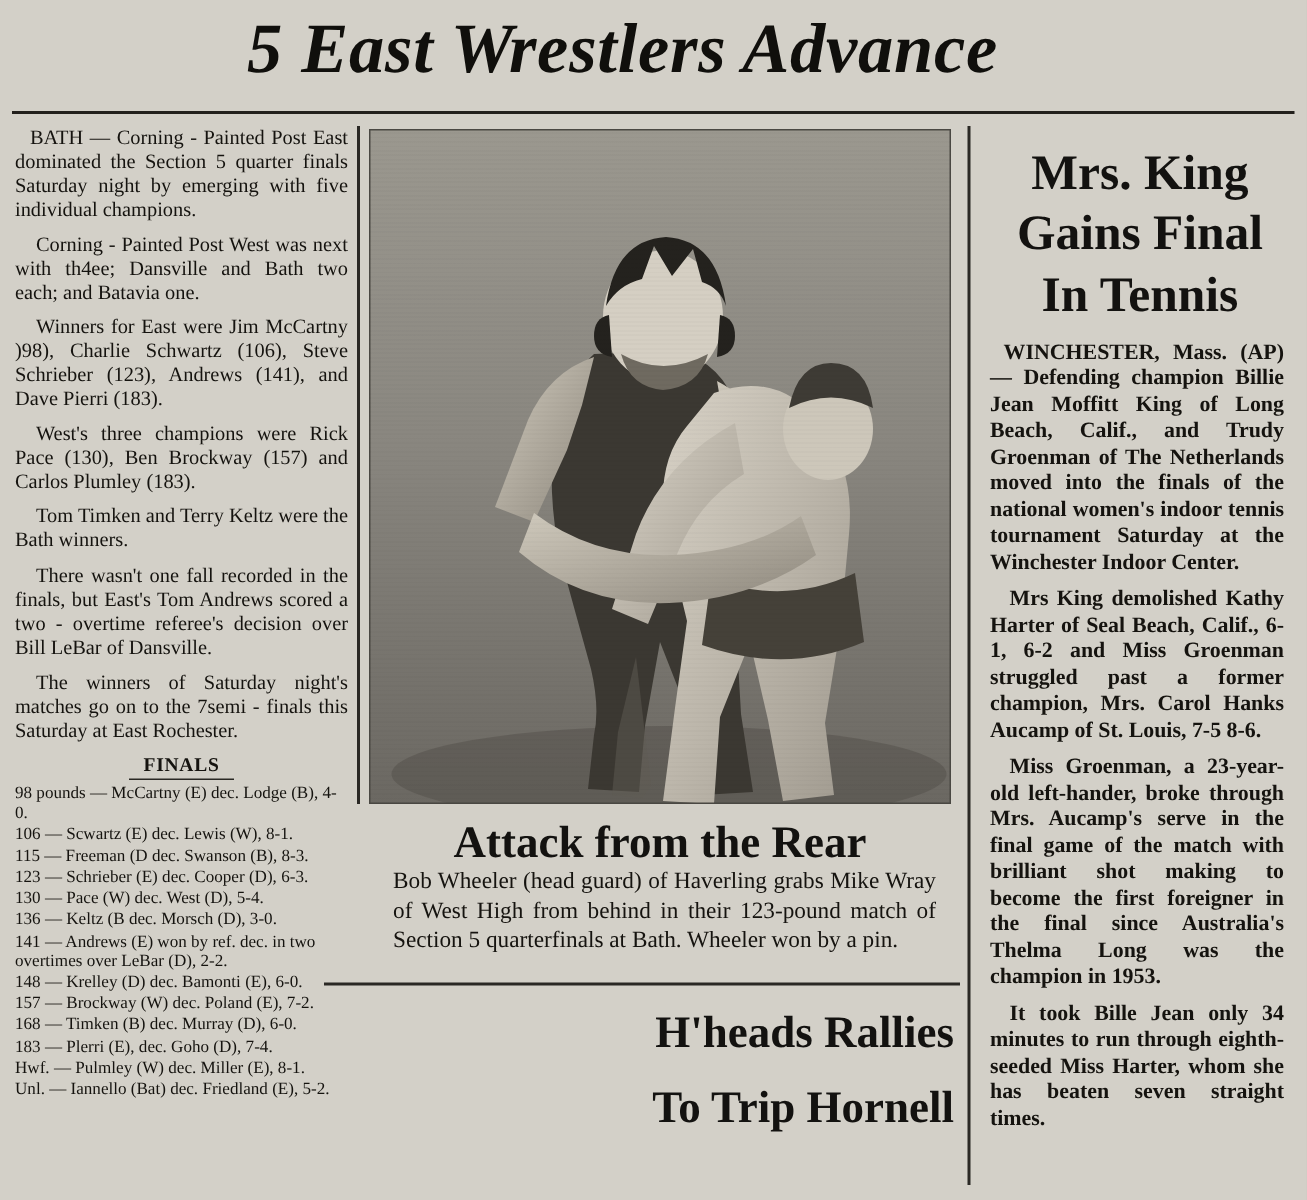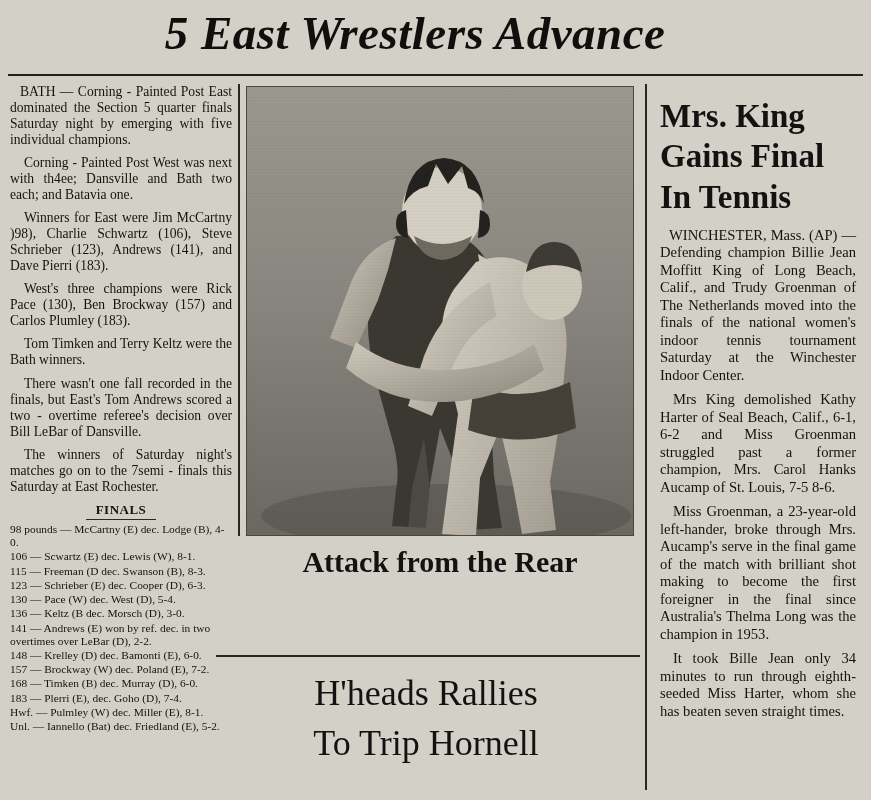--- a/index.html
+++ b/index.html
@@ -115,48 +115,50 @@
     left: 262px;
     width: 362px;
     font-size: 15.5px;
     line-height: 1.26;
     text-align: justify;
   }
   .sub-head {
     position: absolute;
     left: 216px;
     width: 420px;
-    font-weight: normal;
-    font-size: 36px;
+    font-weight: bold;
+    font-size: 30px;
     color: #131210;
-    text-align: center;
+    text-align: right;
     white-space: nowrap;
   }
   
   .col-right {
     position: absolute;
     top: 96px;
     left: 660px;
     width: 200px;
   }
   .rh-line {
+    text-align: center;
     font-weight: bold;
     font-size: 33px;
     line-height: 1.22;
     color: #131210;
   }
   .col-right-body {
     margin-top: 10px;
     font-size: 14.6px;
     line-height: 1.2;
     text-align: justify;
   }
   .col-right-body p {
     margin: 0 4px 7px 0;
     text-indent: 13px;
+    font-weight: bold;
   }
   .col-right-body p.first { text-indent: 9px; }
   .grain {
     position: absolute;
     inset: 0;
     pointer-events: none;
     opacity: 0.1;
     background-image:
       repeating-linear-gradient(0deg, rgba(0,0,0,.18) 0 1px, transparent 1px 3px);
   }
@@ -243,20 +245,21 @@
 
       <path d="M110 256 q40 30 92 28 q52 -2 86 -26 l10 26 q-42 30 -98 32 q-58 2 -100 -34 z" fill="url(#skin2)"></path>
 
       <path d="M178 352 l10 86 l-6 8 l-20 -2 l4 -42 z" fill="#5f5b54" opacity="0.5"></path>
       <rect x="0" y="0" width="388" height="450" fill="none" stroke="#4a4843" stroke-width="2"></rect>
     </svg>
     <div class="grain"></div>
   </div>
 
   <div class="caption-title">Attack from the Rear</div>
+  <div class="caption-body">Bob Wheeler (head guard) of Haverling grabs Mike Wray of West High from behind in their 123-pound match of Section 5 quarterfinals at Bath.  Wheeler won by a pin.</div>
 
   <div class="sub-head" style="top:672px;">H'heads Rallies</div>
   <div class="sub-head" style="top:722px;">To Trip Hornell</div>
 
   <div class="col-right">
     <div class="rh-line">Mrs. King</div>
     <div class="rh-line">Gains Final</div>
     <div class="rh-line">In Tennis</div>
     <div class="col-right-body">
       <p class="first">WINCHESTER, Mass. (AP) — Defending champion Billie Jean Moffitt King of Long Beach, Calif., and Trudy Groenman of The Netherlands moved into the finals of the national women's indoor tennis tournament Saturday at the Winchester Indoor Center.</p>

